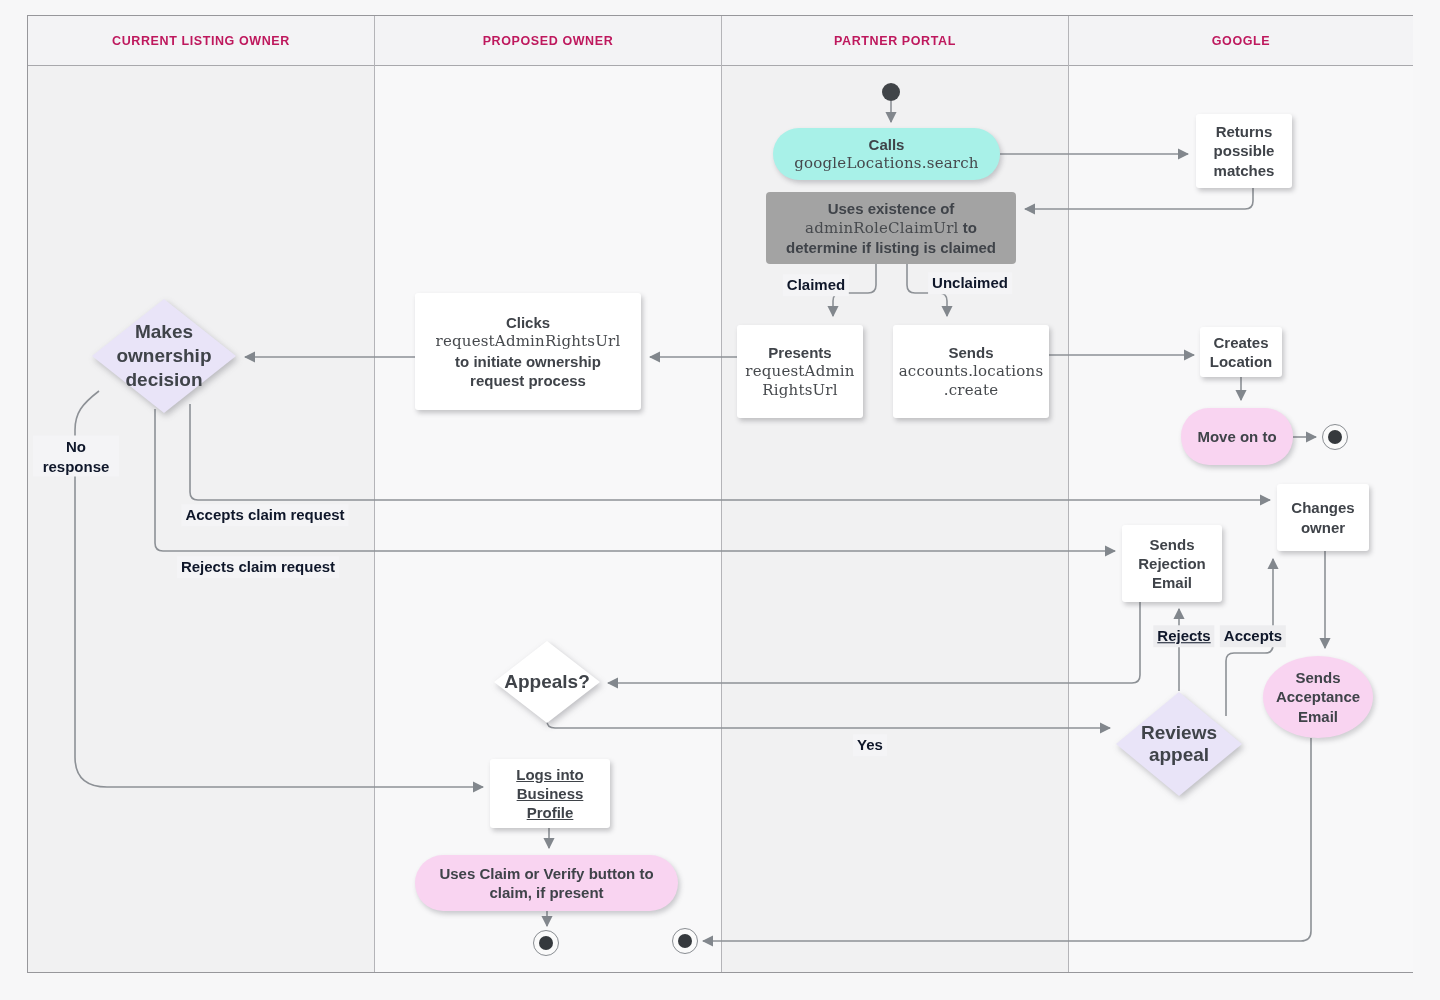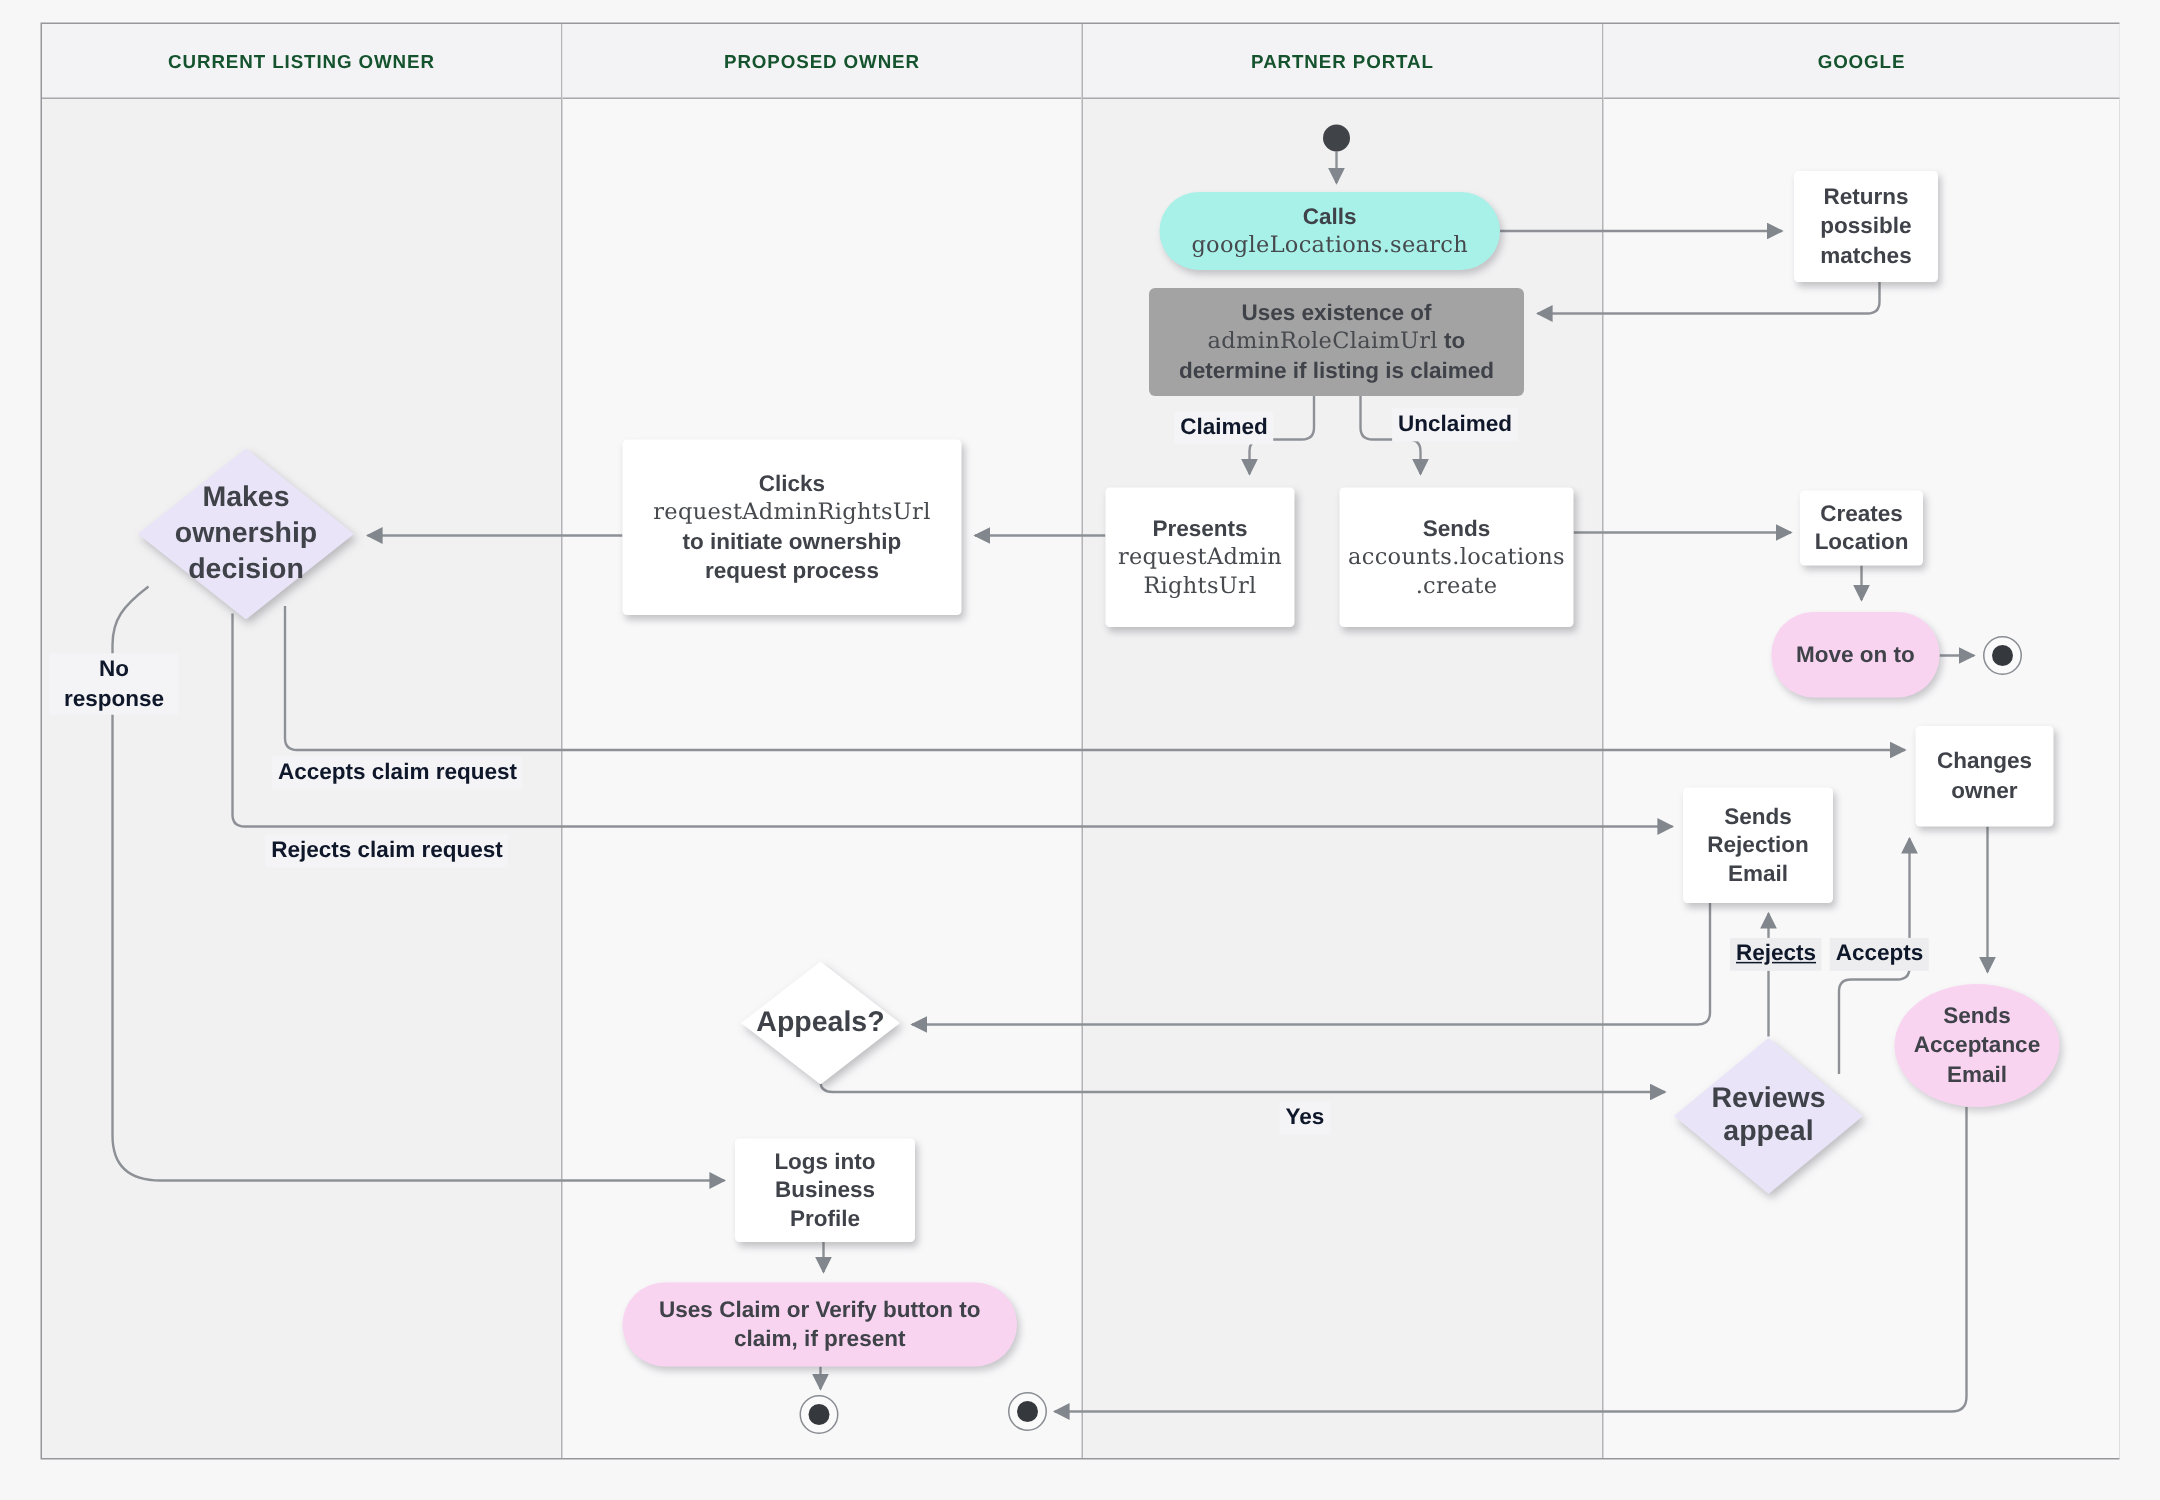--- a/index.html
+++ b/index.html
@@ -19,21 +19,21 @@
   .lane {
     position:absolute; top:0; bottom:0;
   }
   .lane.odd  { background:#f1f1f2; }
   .lane.even { background:#f8f8f9; }
   .lane + .lane { border-left:1px solid #b4b4b8; }
   .lane-header {
     position:absolute; top:0; left:0; right:0; height:50px;
     background:#f3f3f5; border-bottom:1px solid #a8a8ac;
     display:flex; align-items:center; justify-content:center;
-    font-size:12.5px; font-weight:700; letter-spacing:.6px; color:#14532d;
+    font-size:12.5px; font-weight:700; letter-spacing:.6px; color:#be185d;
   }
   
   svg.edges { position:absolute; left:0; top:0; z-index:2; pointer-events:none; }
   
   .node { position:absolute; z-index:4; display:flex; align-items:center; justify-content:center;
           text-align:center; font-size:15px; font-weight:700; line-height:1.27; color:#3f4349; }
   .box  { background:#ffffff; border-radius:3px; box-shadow:2px 3px 5px rgba(60,60,70,.28); }
   .pill { border-radius:28px; box-shadow:2px 3px 5px rgba(60,60,70,.25); }
   .teal { background:#a8f1e8; }
   .pink { background:#f9d4f1; }
@@ -201,21 +201,21 @@
   <div class="diamond-shape lavender"></div>
   <div class="dtext" style="width:80px; line-height:1.15;">Reviews appeal</div>
 </div>
 
 <div class="diamond-wrap" style="left:494px; top:641px; width:106px; height:82px;">
   <div class="diamond-shape white"></div>
   <div class="dtext">Appeals?</div>
 </div>
 
 <div class="node box" style="left:490px; top:759px; width:120px; height:69px;">
-  <div style="width:84px;">Logs into Business Profile</div>
+  <div style="width:84px;text-decoration:underline;">Logs into Business Profile</div>
 </div>
 
 <div class="node pill pink" style="left:415px; top:855px; width:263px; height:56px;">
   <div style="width:236px;">Uses Claim or Verify button to claim, if present</div>
 </div>
 
 <div class="end-node" style="left:533px; top:930px;">
   <div class="dot"></div>
 </div>
 

